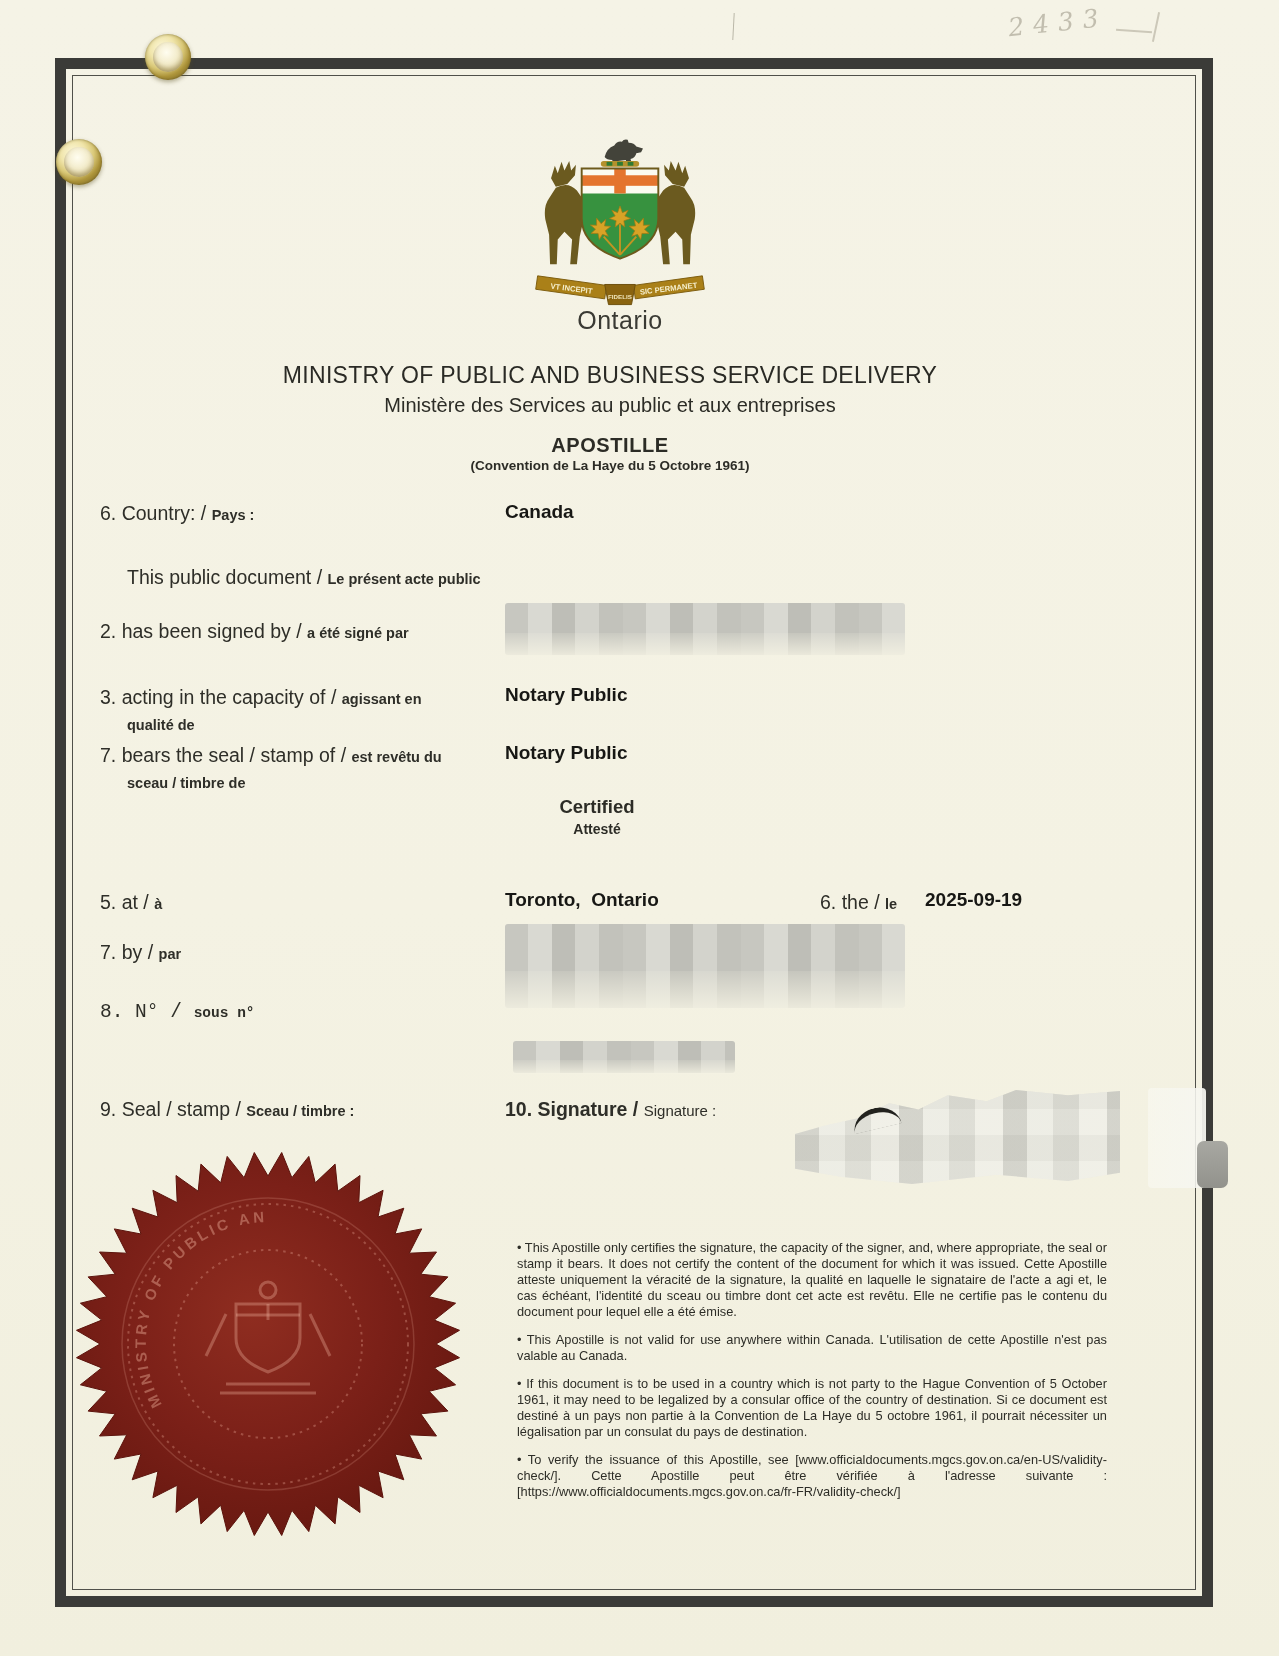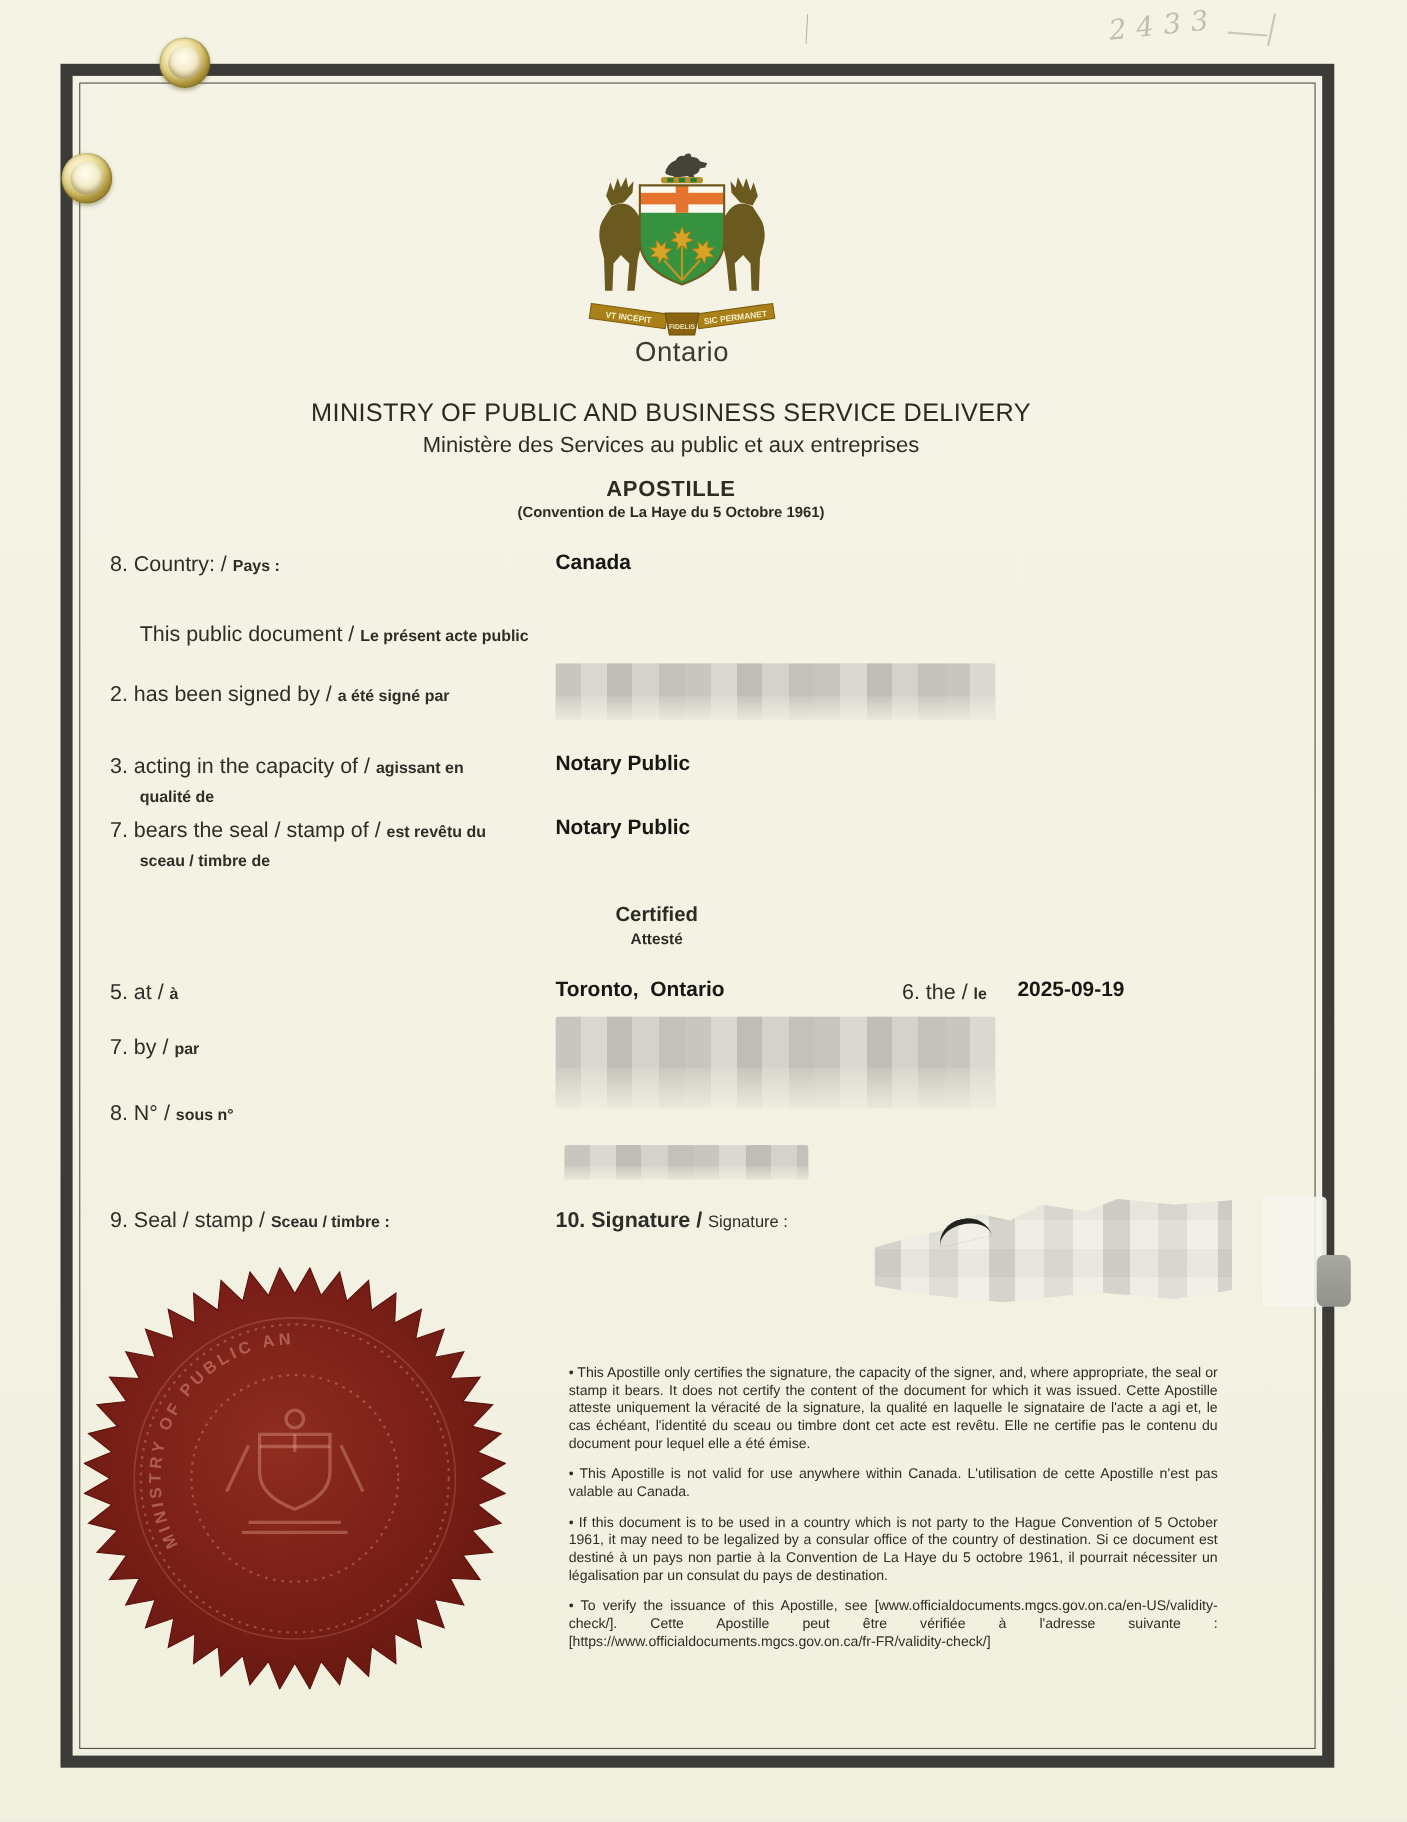--- a/index.html
+++ b/index.html
@@ -33,21 +33,21 @@
   .apostille{top:434px;font-size:20px;font-weight:bold;letter-spacing:.6px;}
   .convention{top:458px;font-size:13.5px;font-weight:bold;}
   
   .lbl{position:absolute;font-size:19.5px;line-height:23.5px;color:#2e2e28;}
   .fr{font-weight:bold;font-size:14.5px;}
   .fr10{font-weight:normal;font-size:15px;}
   .en10{font-weight:bold;}
   .indent{margin-left:27px;}
   .val{position:absolute;font-size:19px;font-weight:bold;color:#171714;white-space:pre-wrap;}
   .certified{position:absolute;left:482px;top:796px;width:230px;text-align:center;}
-  .certified .c1{font-size:18.5px;font-weight:bold;display:block;margin-top:24px;}
+  .certified .c1{font-size:18.5px;font-weight:bold;display:block;}
   .certified .c2{font-size:14px;font-weight:bold;display:block;margin-top:3px;}
   
   .mosaic{position:absolute;border-radius:3px;
     background-color:#d6d6cf;
     background-image:
       repeating-linear-gradient(90deg,#c7c7c0 0 23px,#d9d9d2 23px 47px,#bebeb7 47px 70px,#d3d3cc 70px 94px,#c2c2bb 94px 118px),
       repeating-linear-gradient(0deg,rgba(255,255,255,0) 0 24px,rgba(250,250,244,.45) 24px 48px);}
   .mosaic.tail::after{content:"";position:absolute;left:0;right:0;bottom:-1px;height:45%;
     background:linear-gradient(180deg,rgba(244,242,227,.15),rgba(244,242,227,.85));}
   .mosaic-sig{position:absolute;left:795px;top:1085px;width:325px;height:102px;
@@ -132,21 +132,21 @@
     </g>
   </svg>
   <div class="arms-caption">Ontario</div>
 
   <div class="head ministry-en">MINISTRY OF PUBLIC AND BUSINESS SERVICE DELIVERY</div>
   <div class="head ministry-fr">Ministère des Services au public et aux entreprises</div>
   <div class="head apostille">APOSTILLE</div>
   <div class="head convention">(Convention de La Haye du 5 Octobre 1961)</div>
 
   <div class="lbl" style="left:100px;top:502px;">
-    <span>8. Country: / </span><span class="fr">Pays :</span>
+    <span>6. Country: / </span><span class="fr">Pays :</span>
   </div>
   <div class="val" style="left:505px;top:501px;">Canada</div>
 
   <div class="lbl" style="left:127px;top:566px;text-align:right;">
     <span>This public document / </span><span class="fr">Le présent acte public</span>
   </div>
 
   <div class="lbl" style="left:100px;top:620px;">
     <span>2. has been signed by / </span><span class="fr">a été signé par</span>
   </div>
@@ -176,21 +176,21 @@
   <div class="lbl" style="left:820px;top:891px;">
     <span>6. the / </span><span class="fr">le</span>
   </div>
   <div class="val" style="left:925px;top:889px;">2025-09-19</div>
 
   <div class="lbl" style="left:100px;top:941px;">
     <span>7. by / </span><span class="fr">par</span>
   </div>
   <div class="mosaic tail" style="left:505px;top:924px;width:400px;height:84px;"></div>
 
-  <div class="lbl" style="left:100px;top:1001px;">
+  <div class="lbl" style="left:100px;top:1001px;font-family:Liberation Mono, monospace;">
     <span>8. N° / </span><span class="fr">sous n°</span>
   </div>
   <div class="mosaic tail" style="left:513px;top:1041px;width:222px;height:32px;"></div>
 
   <div class="lbl" style="left:100px;top:1098px;">
     <span>9. Seal / stamp / </span><span class="fr">Sceau / timbre :</span>
   </div>
   <div class="lbl" style="left:505px;top:1098px;">
     <span class="en10">10. Signature / </span><span class="fr10">Signature :</span>
   </div>

